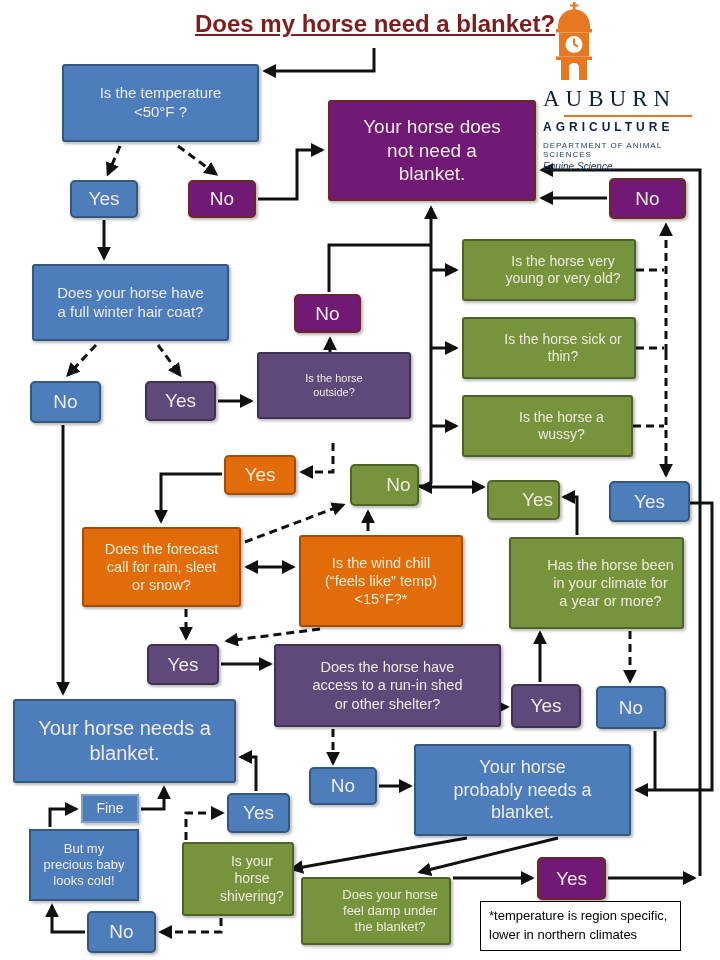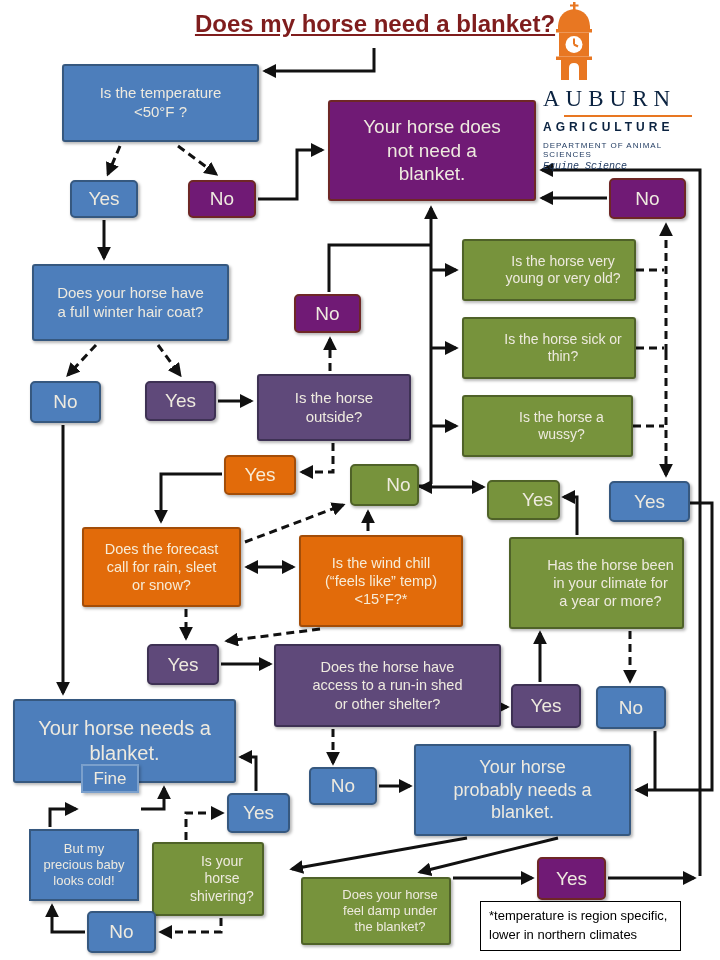--- a/index.html
+++ b/index.html
@@ -20,21 +20,21 @@
          font-size:24px;font-weight:bold;color:#7f1d1d;text-decoration:underline;}
   .footnote{position:absolute;z-index:2;background:#fff;border:1.5px solid #000;color:#000;
             font-size:13px;line-height:1.45;padding:5px 8px;text-align:left;white-space:pre-line;
             box-sizing:border-box;}
   .logo{position:absolute;left:543px;top:2px;width:170px;height:158px;z-index:2;text-align:left;}
   .logo-name{font-family:"Liberation Serif",serif;font-size:23px;letter-spacing:6px;
              color:#0b2341;margin-top:2px;}
   .logo-rule{height:2px;background:#e87722;width:128px;margin:3px auto 3px auto;}
   .logo-college{font-size:12px;letter-spacing:4px;color:#0b2341;font-weight:bold;}
   .logo-dept{font-size:8px;letter-spacing:1px;color:#1b365d;margin-top:7px;font-variant:small-caps;}
-  .logo-prog{font-family:Liberation Mono, monospace;font-style:italic;font-size:10px;
+  .logo-prog{font-family:Liberation Sans, sans-serif;font-style:italic;font-size:10px;
              color:#1b365d;margin-top:2px;}
 </style>
 </head>
 <body>
 
 <div id="canvas">
 
   <svg class="arrows" width="720" height="960" viewBox="0 0 720 960">
     <defs>
       <marker id="ah" viewBox="0 0 10 10" refX="8" refY="5" markerWidth="4.6" markerHeight="4.6" orient="auto-start-reverse">
@@ -133,21 +133,21 @@
 a full winter hair coat?</div>
   <div class="box b-green" style="left:462px;top:239px;width:174px;height:62px;font-size:14px">Is the horse very
 young or very old?</div>
   <div class="box b-green" style="left:462px;top:317px;width:174px;height:62px;font-size:14px">Is the horse sick or
 thin?</div>
   <div class="box b-green" style="left:462px;top:395px;width:171px;height:62px;font-size:14px">Is the horse a
 wussy?</div>
   <div class="box b-blue pill" style="left:30px;top:381px;width:71px;height:42px">No</div>
   <div class="box b-purple pill" style="left:145px;top:381px;width:71px;height:40px">Yes</div>
   <div class="box b-red pill" style="left:294px;top:294px;width:67px;height:39px">No</div>
-  <div class="box b-purple" style="left:257px;top:374px;width:154px;height:67px;font-size:15px">Is the horse
+  <div class="box b-purple" style="left:257px;top:352px;width:154px;height:67px;font-size:11px">Is the horse
 outside?</div>
   <div class="box b-orange pill" style="left:224px;top:455px;width:72px;height:40px">Yes</div>
   <div class="box b-green pill" style="left:350px;top:464px;width:69px;height:42px">No</div>
   <div class="box b-green pill" style="left:487px;top:480px;width:73px;height:40px">Yes</div>
   <div class="box b-blue pill" style="left:609px;top:481px;width:81px;height:41px">Yes</div>
   <div class="box b-orange" style="left:82px;top:527px;width:159px;height:80px;font-size:14.5px">Does the forecast
 call for rain, sleet
 or snow?</div>
   <div class="box b-orange" style="left:299px;top:535px;width:164px;height:92px;font-size:14.5px">Is the wind chill
 (“feels like” temp)
@@ -156,30 +156,30 @@
 in your climate for
 a year or more?</div>
   <div class="box b-purple pill" style="left:147px;top:644px;width:72px;height:41px">Yes</div>
   <div class="box b-purple" style="left:274px;top:644px;width:227px;height:83px;font-size:14.5px">Does the horse have
 access to a run-in shed
 or other shelter?</div>
   <div class="box b-purple pill" style="left:511px;top:684px;width:70px;height:44px">Yes</div>
   <div class="box b-blue pill" style="left:596px;top:686px;width:70px;height:43px">No</div>
   <div class="box b-blue" style="left:13px;top:699px;width:223px;height:84px;font-size:20px">Your horse needs a
 blanket.</div>
-  <div class="box b-blue sq" style="left:81px;top:764px;width:58px;height:29px;font-size:17px;border-width:2px;border-color:#7ba0cc">Fine</div>
+  <div class="box b-blue sq" style="left:81px;top:794px;width:58px;height:29px;font-size:14px;border-width:2px;border-color:#7ba0cc">Fine</div>
   <div class="box b-blue pill" style="left:227px;top:793px;width:63px;height:40px">Yes</div>
   <div class="box b-blue pill" style="left:309px;top:767px;width:68px;height:38px">No</div>
   <div class="box b-blue" style="left:414px;top:744px;width:217px;height:92px;font-size:18px">Your horse
 probably needs a
 blanket.</div>
   <div class="box b-blue sq" style="left:29px;top:829px;width:110px;height:72px;font-size:13px">But my
 precious baby
 looks cold!</div>
-  <div class="box b-green" style="left:152px;top:842px;width:112px;height:74px;font-size:14px">Is your horse
+  <div class="box b-green" style="left:182px;top:842px;width:112px;height:74px;font-size:14px">Is your horse
 shivering?</div>
   <div class="box b-blue pill" style="left:87px;top:911px;width:69px;height:42px">No</div>
   <div class="box b-green" style="left:301px;top:877px;width:150px;height:68px;font-size:13px">Does your horse
 feel damp under
 the blanket?</div>
   <div class="box b-red pill" style="left:537px;top:857px;width:69px;height:43px">Yes</div>
 
   <div class="footnote" style="left:480px;top:901px;width:201px;height:50px">*temperature is region specific,
 lower in northern climates</div>
 

